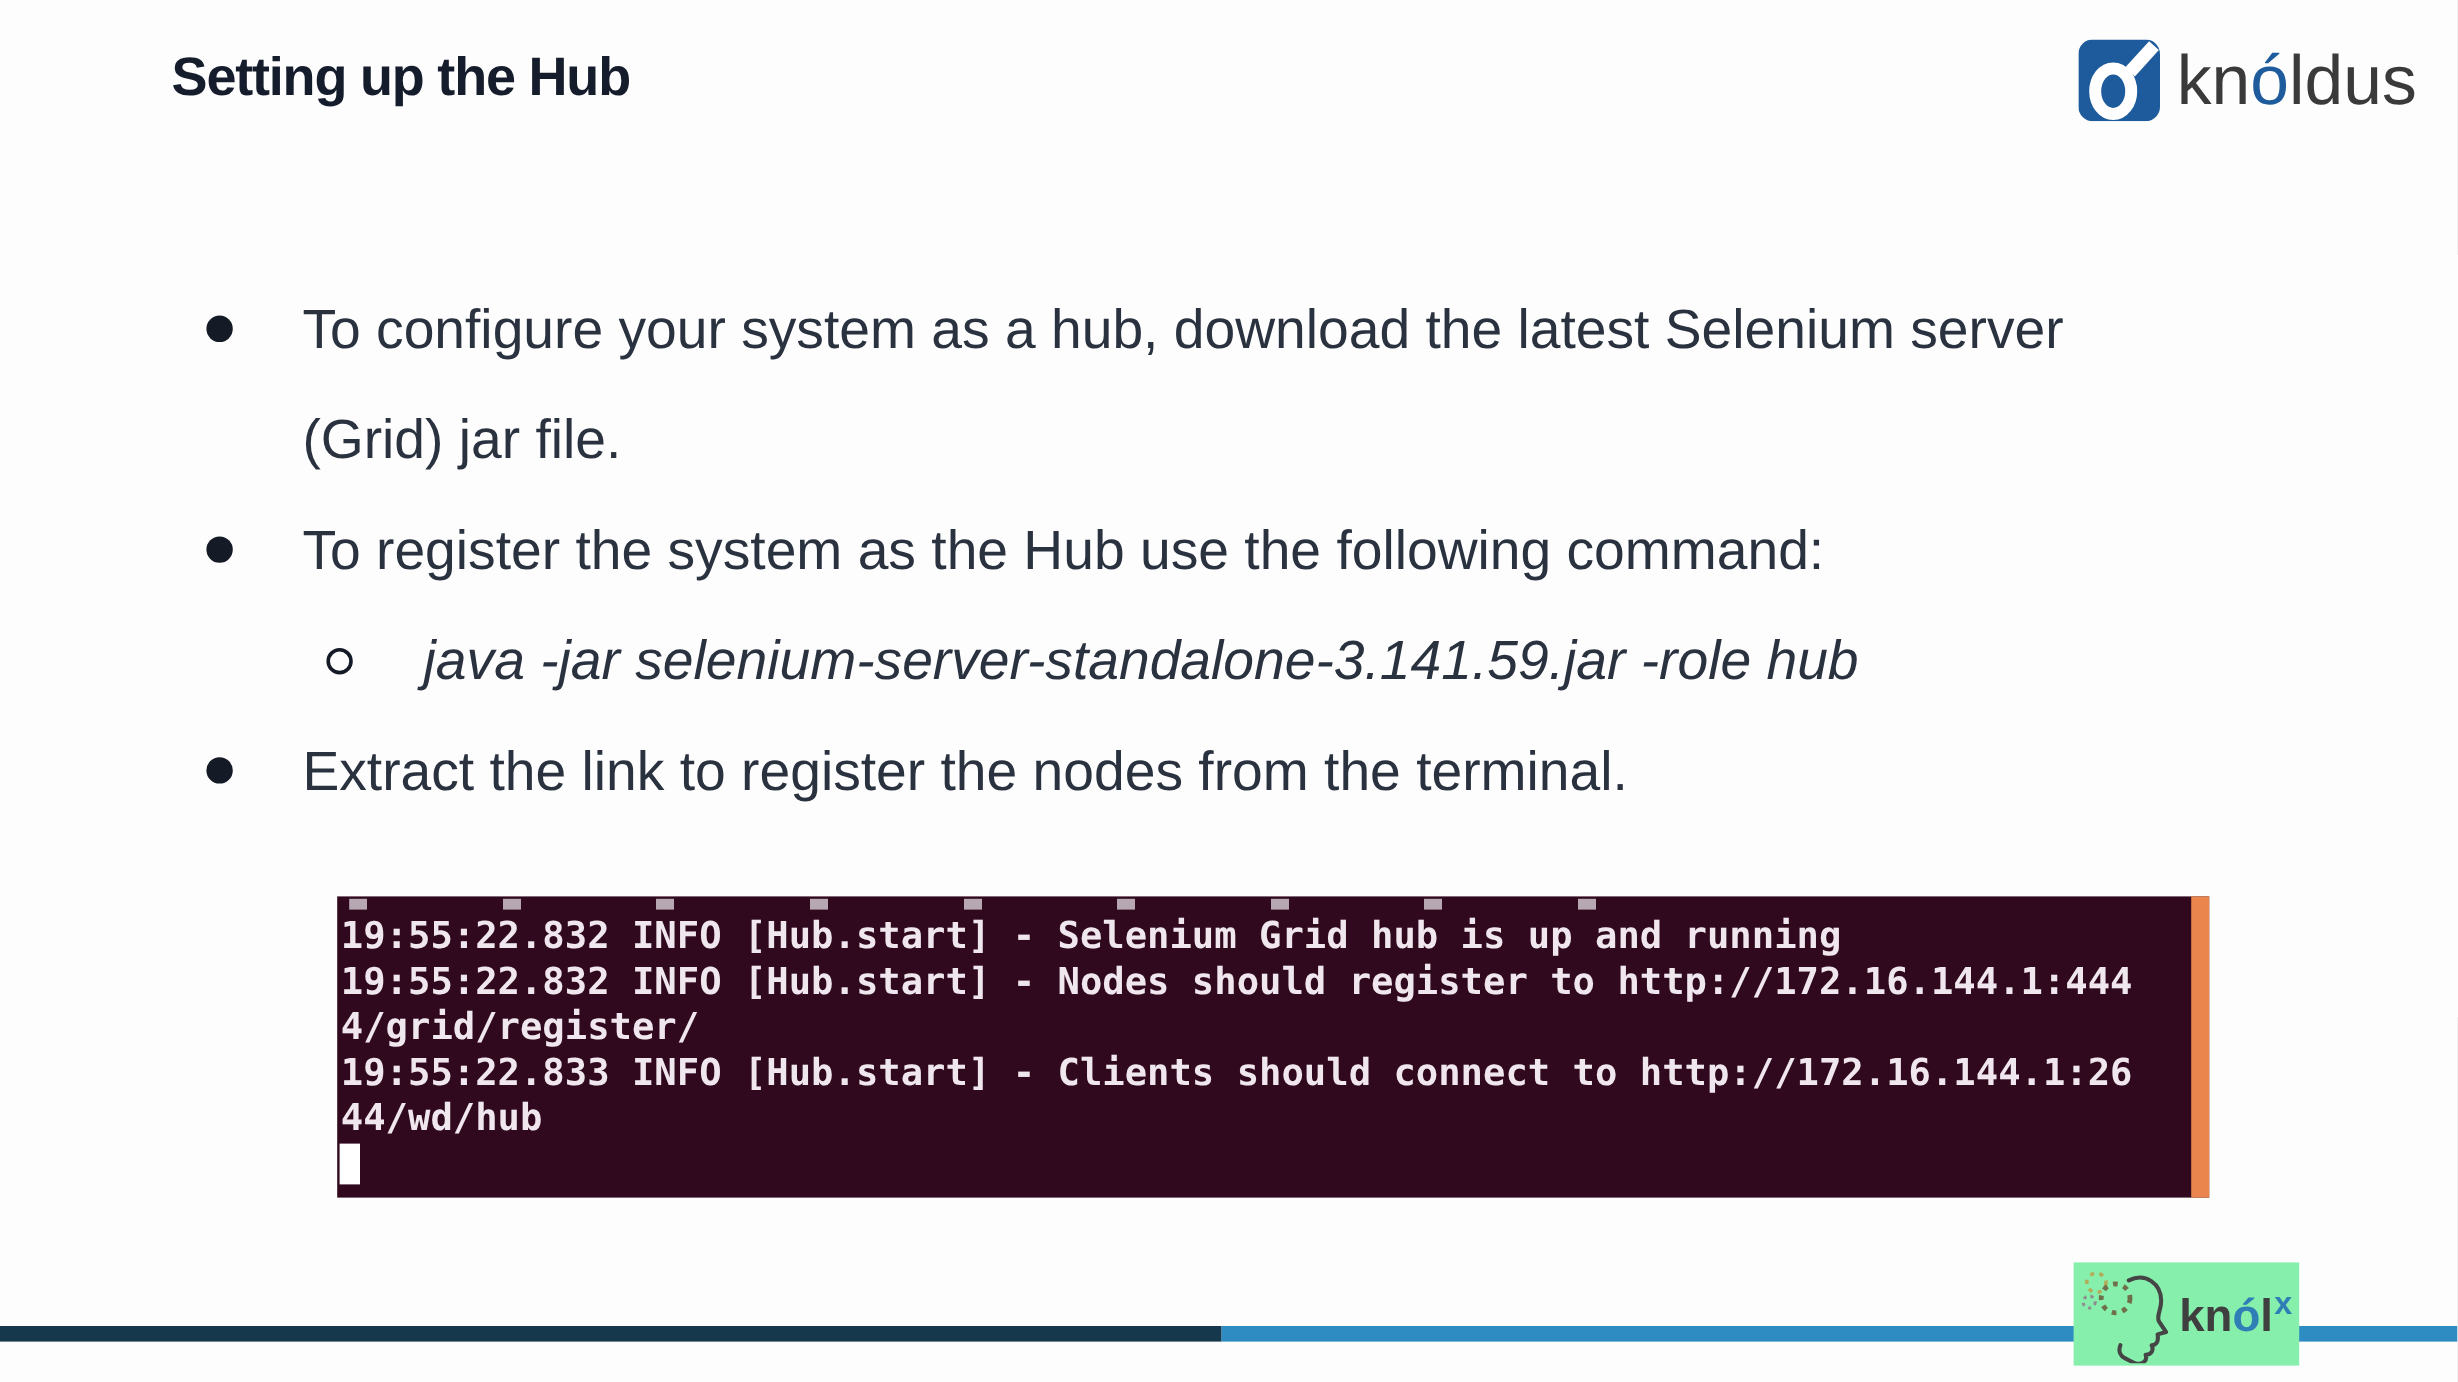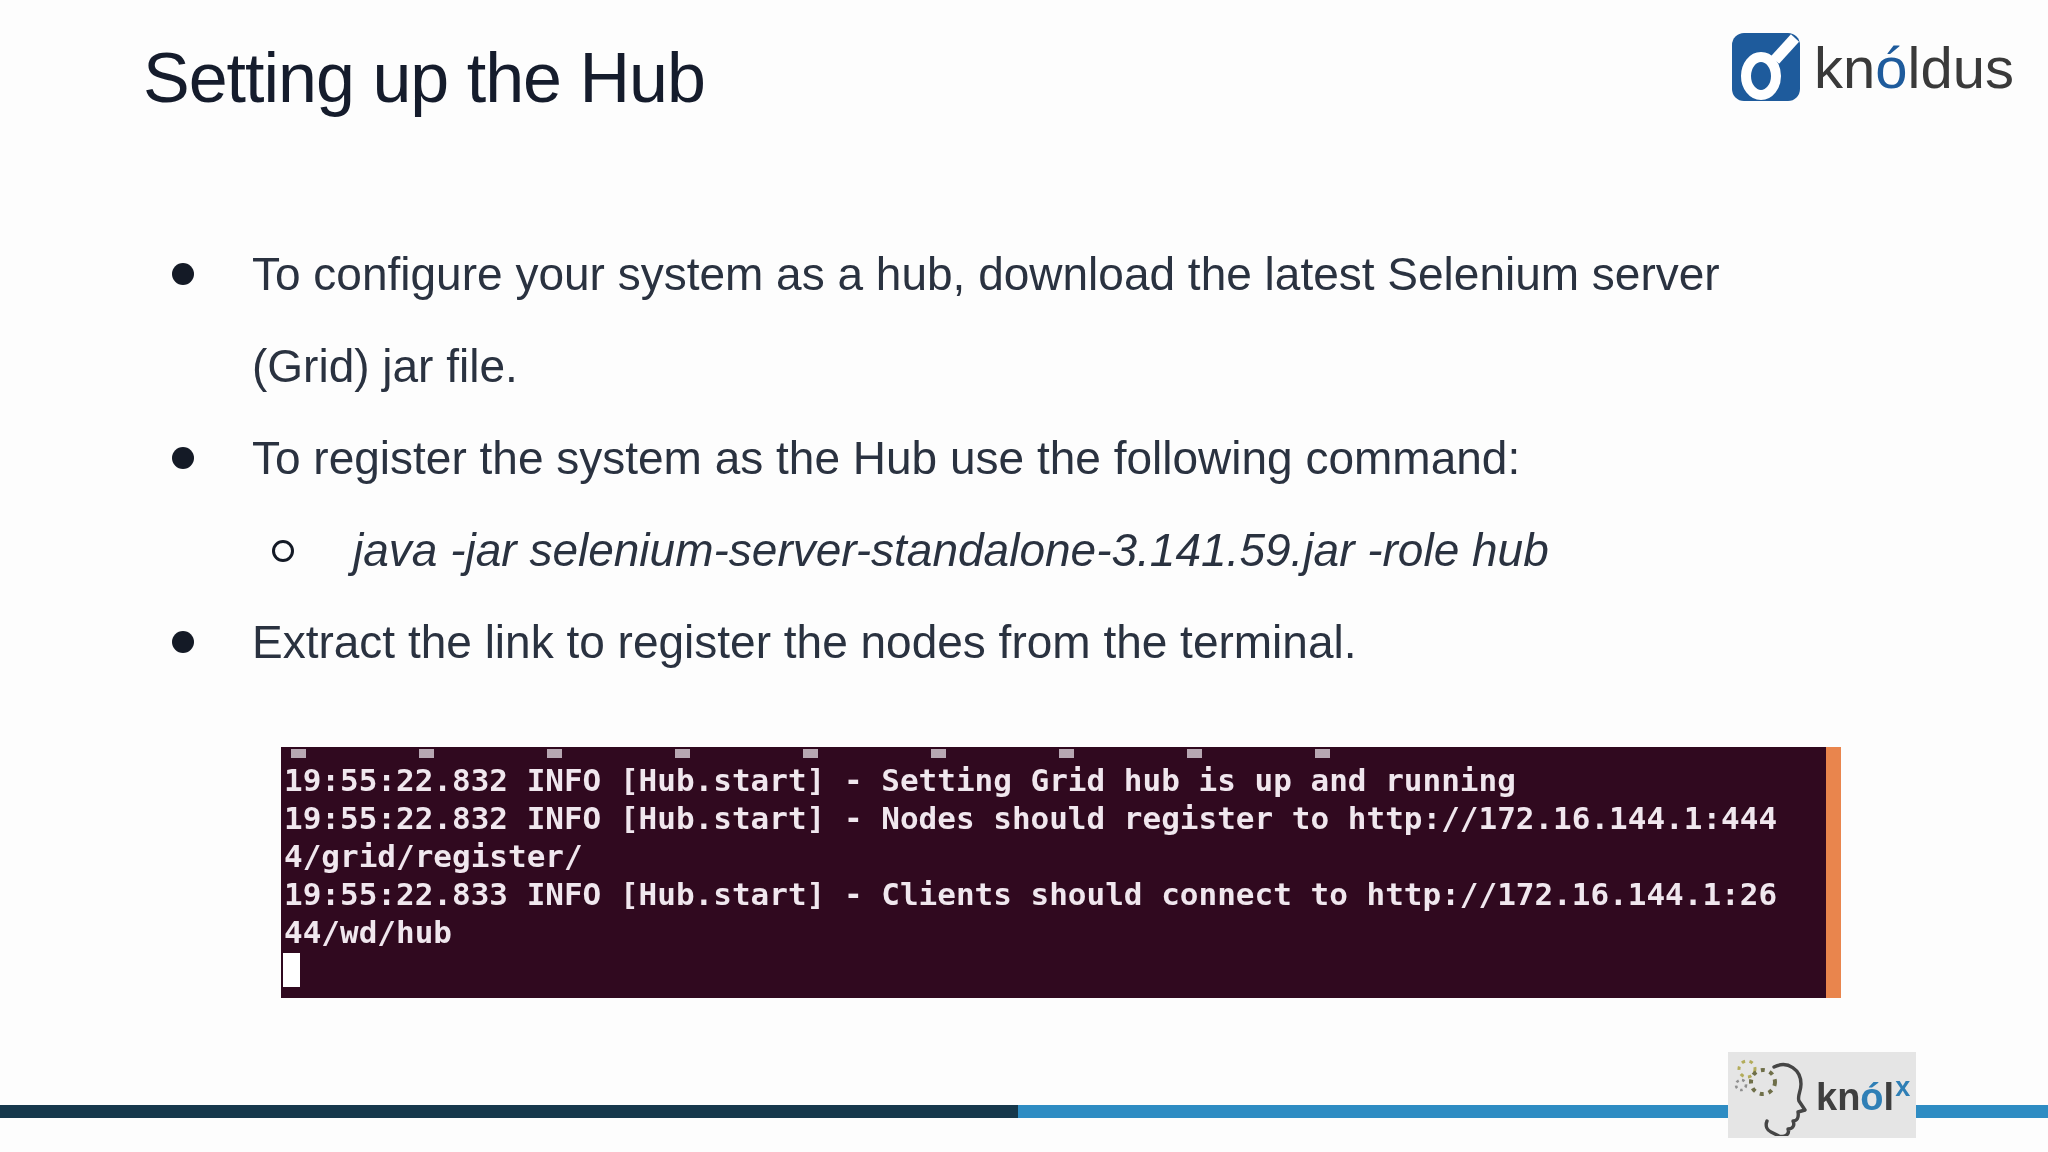--- a/index.html
+++ b/index.html
@@ -6,21 +6,21 @@
   .slide{
     position:relative;
     width:2048px;height:1152px;
     background:#fdfdfd;
     overflow:hidden;
     font-family:"Liberation Sans", sans-serif;
   }
   
   .title{
     position:absolute;left:143px;top:38px;
-    font-size:70px;font-weight:400;letter-spacing:-1px;
+    font-size:45px;font-weight:700;letter-spacing:-1px;
     color:#151c2c;white-space:nowrap;
   }
   
   .brand{position:absolute;left:1732px;top:33px;display:flex;align-items:flex-end;}
   .brand svg{display:block;}
   .brand-text{margin-left:14px;font-size:58px;color:#3a3a3a;letter-spacing:0;white-space:nowrap;}
   .brand-text .accent{color:#1e5b9c;}
   
   .b-line{
     position:absolute;left:252px;height:92px;line-height:92px;
@@ -55,21 +55,21 @@
     position:absolute;left:2px;top:206px;width:17px;height:34px;background:#ffffff;
   }
   .t-scrollbar{
     position:absolute;right:0;top:0;width:15px;height:251px;background:#e9854d;
   }
   
   .bar-dark{position:absolute;left:0;top:1105px;width:1018px;height:13px;background:#16384c;}
   .bar-light{position:absolute;left:1018px;top:1105px;width:1030px;height:13px;background:#2e8cc3;}
   .knolx{
     position:absolute;left:1728px;top:1052px;width:188px;height:86px;
-    background:#e5e5e5;z-index:2;
+    background:#86efac;z-index:2;
     display:flex;align-items:center;justify-content:flex-start;
   }
   .knolx svg{display:block;margin-left:2px;}
   .knolx-text{font-size:38px;font-weight:700;color:#3f3f3f;margin-left:2px;white-space:nowrap;}
   .knolx-text .accent{color:#2f7fb6;}
   .knolx-sup{font-size:27px;font-weight:700;color:#2f7fb6;vertical-align:14px;margin-left:1px;}
 </style>
 </head>
 <body>
 
@@ -95,21 +95,21 @@
 
   <div class="ring" style="top:540px;"></div>
   <div class="b-line sub" style="top:504px;">java -jar selenium-server-standalone-3.141.59.jar -role hub</div>
 
   <div class="dot" style="top:631px;"></div>
   <div class="b-line" style="top:596px;">Extract the link to register the nodes from the terminal.</div>
 
   <div class="terminal">
     <div class="t-clip"></div>
     <div class="t-lines">
-      <div class="t-line">19:55:22.832 INFO [Hub.start] - Setting Grid hub is up and running</div>
+      <div class="t-line">19:55:22.832 INFO [Hub.start] - Selenium Grid hub is up and running</div>
       <div class="t-line">19:55:22.832 INFO [Hub.start] - Nodes should register to http://172.16.144.1:444</div>
       <div class="t-line">4/grid/register/</div>
       <div class="t-line">19:55:22.833 INFO [Hub.start] - Clients should connect to http://172.16.144.1:26</div>
       <div class="t-line">44/wd/hub</div>
     </div>
     <div class="t-cursor"></div>
     <div class="t-scrollbar"></div>
   </div>
 
   <div class="bar-dark"></div>

